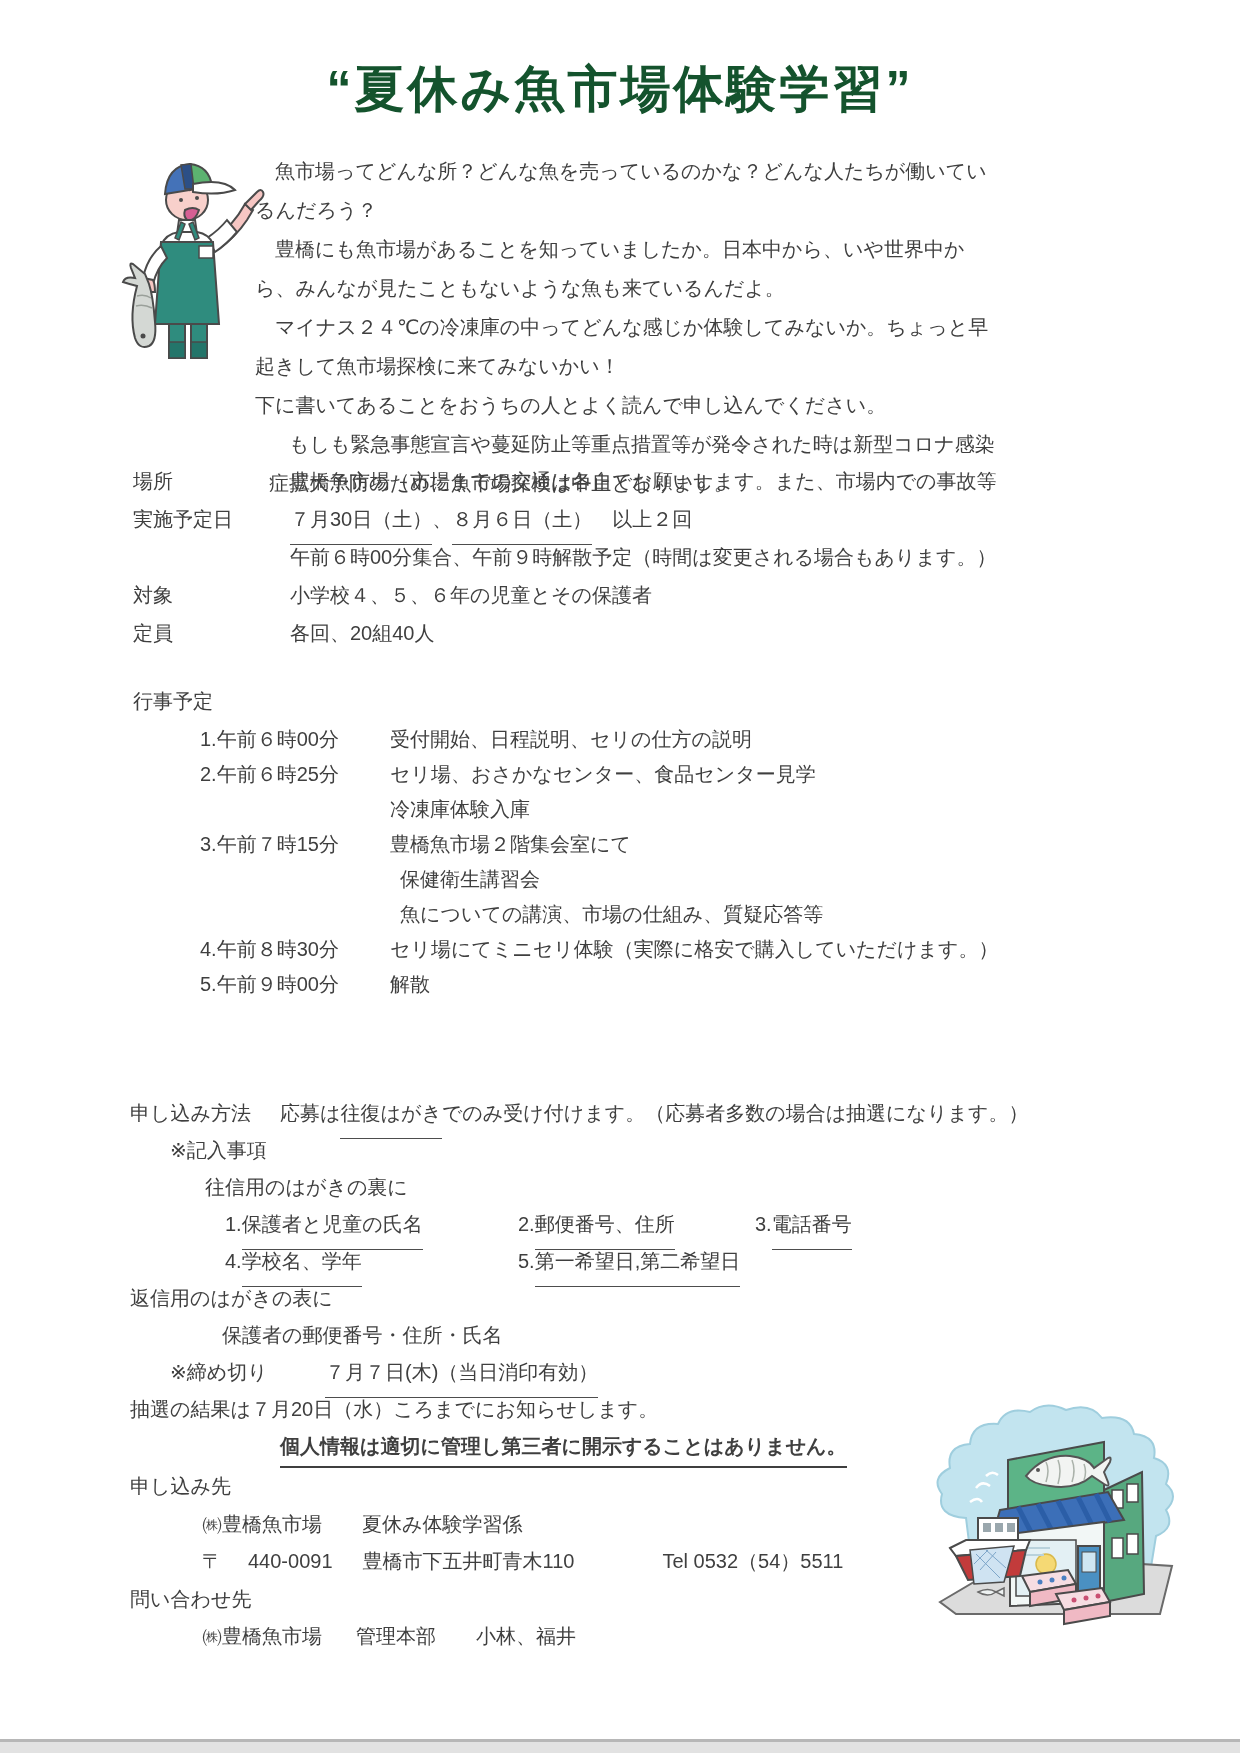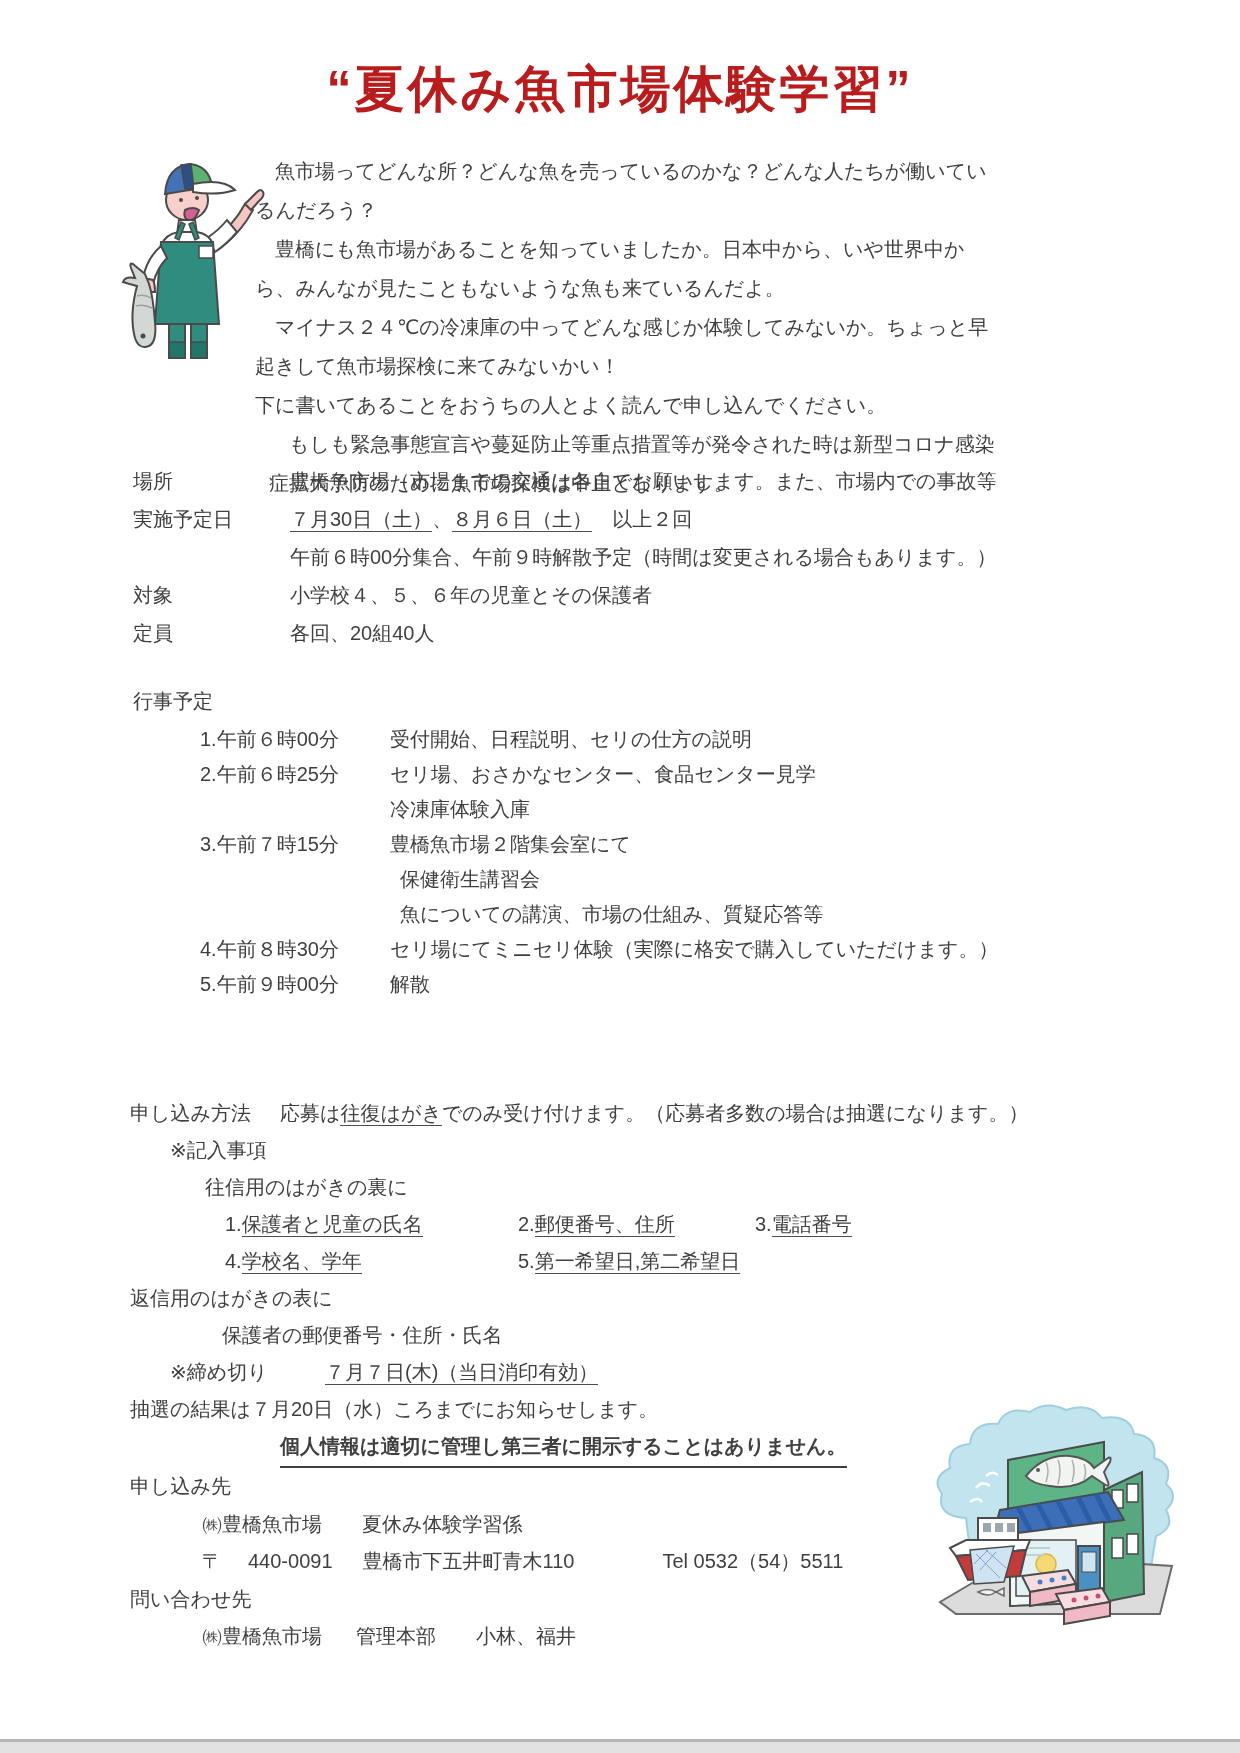--- a/index.html
+++ b/index.html
@@ -8,39 +8,39 @@
     width:1240px;height:1753px;
     margin:0 auto;
     background:#ffffff;
     font-family:"Liberation Sans","DejaVu Sans",sans-serif;
     color:#3f3f3f;
     overflow:hidden;
   }
   .title{
     position:absolute;top:56px;left:0;right:0;
     text-align:center;
-    font-size:50px;font-weight:700;color:#b91c1c;
+    font-size:50px;font-weight:700;color:#14532d;
     letter-spacing:3px;
   }
   .mascot{position:absolute;left:95px;top:146px;}
   .shop{position:absolute;left:926px;top:1398px;}
   .intro{
     position:absolute;left:255px;top:152px;width:745px;
     font-size:20px;line-height:39px;
   }
   .intro p{margin:0;}
   .intro p.shift{margin-left:14px;width:726px;}
   .details{
     position:absolute;left:133px;top:462px;width:990px;
     font-size:20px;line-height:38px;
   }
   .drow{display:flex;}
   .dlabel{width:157px;flex:0 0 157px;}
   .dvalue{flex:1;}
-  .u{border-bottom:1.5px solid #4d4d4d;padding-bottom:1px;}
+  .u{border-bottom:1.5px solid #4d4d4d;padding-bottom:14px;}
   .schedule-heading{
     position:absolute;left:133px;top:688px;
     font-size:20px;
   }
   .schedule{
     position:absolute;left:200px;top:722px;width:900px;
     font-size:20px;line-height:35px;
   }
   .srow{display:flex;}
   .stime{width:190px;flex:0 0 190px;}

